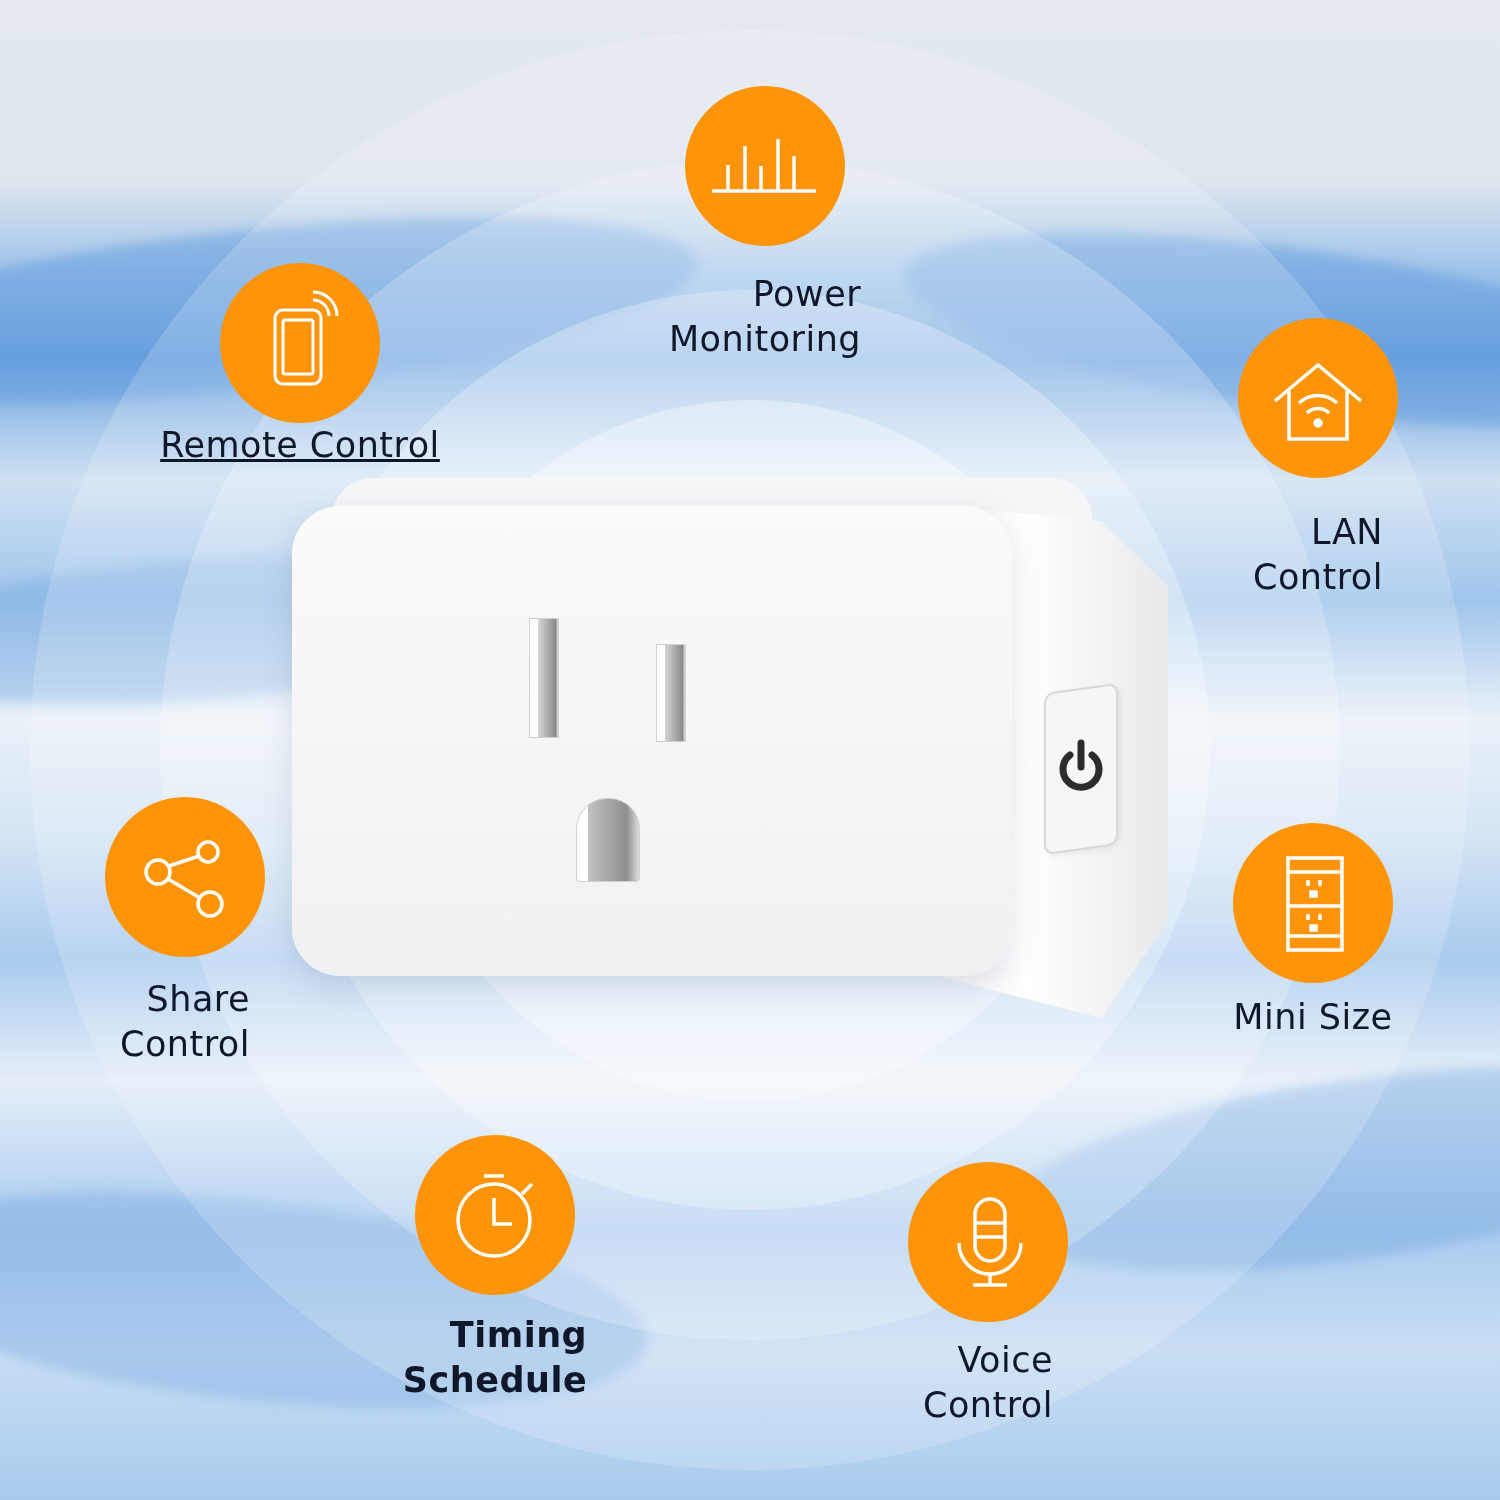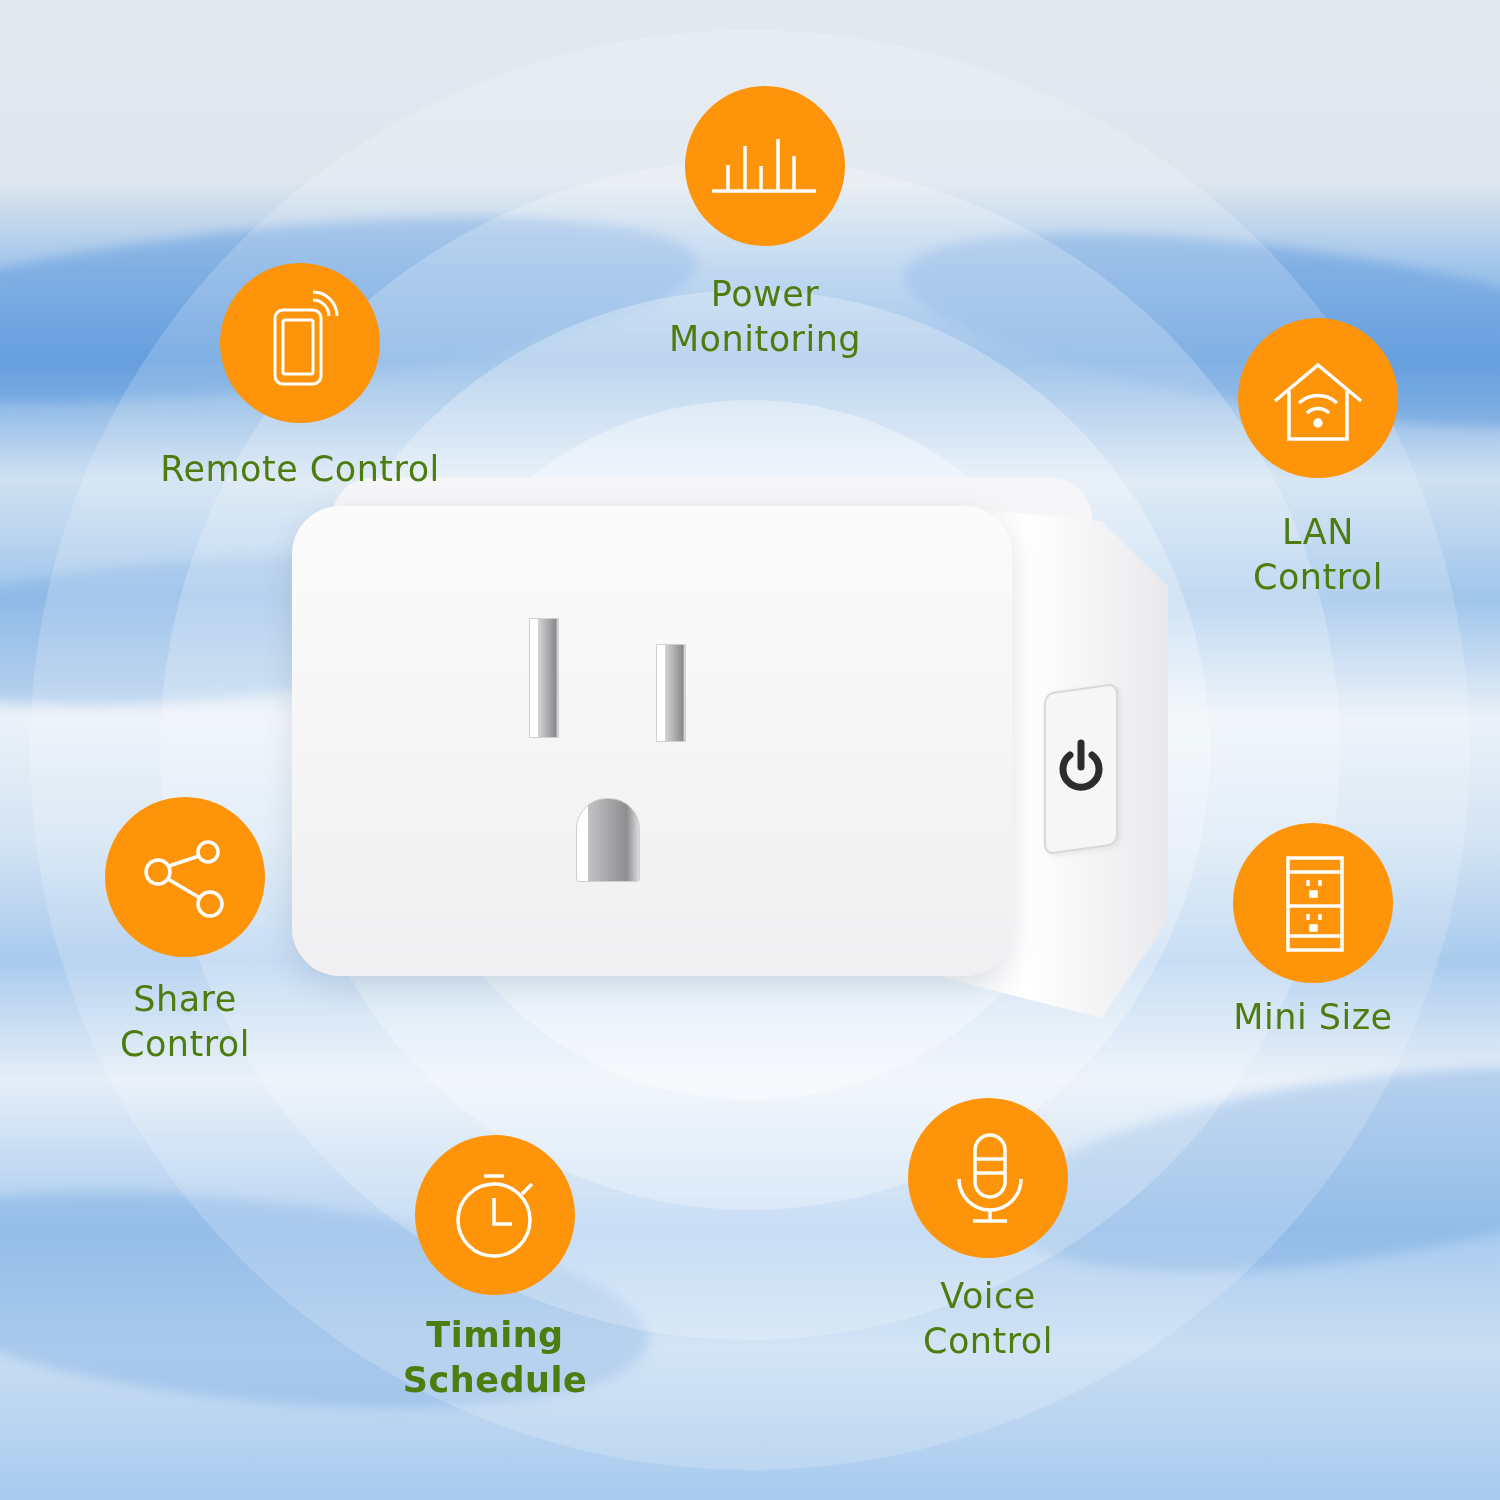--- a/index.html
+++ b/index.html
@@ -12,21 +12,21 @@
   .ring { position:absolute; border-radius:50%; left:50%; top:50%; transform:translate(-50%,-50%); }
   .r1 { width:1440px; height:1440px; background: rgba(255,255,255,0.18); }
   .r2 { width:1180px; height:1180px; background: rgba(255,255,255,0.22); }
   .r3 { width:920px; height:920px; background: rgba(255,255,255,0.28); }
   .r4 { width:700px; height:700px; background: rgba(255,255,255,0.35); }
 
   .feature { position:absolute; display:flex; flex-direction:column; align-items:center; }
   .icon-circle { width:160px; height:160px; border-radius:50%; background:#fd9409;
     display:flex; align-items:center; justify-content:center; }
   .icon-circle svg { width:110px; height:110px; }
-  .label { color:#4d7c0f; font-size:35px; line-height:45px; text-align:center; white-space:pre-line; letter-spacing:0.5px; }
+  .label { color:#0f172a; font-size:35px; line-height:45px; text-align:right; white-space:pre-line; letter-spacing:0.5px; }
 
   
   .plug { position:absolute; left:292px; top:478px; width:880px; height:540px; }
   .plug-face { position:absolute; left:0; top:28px; width:720px; height:470px; background:linear-gradient(180deg,#fbfbfc,#f0f0f2);
     border-radius:48px; box-shadow: 0 10px 30px rgba(60,80,110,0.15); }
   .plug-side { position:absolute; left:640px; top:0; width:236px; height:540px; background:linear-gradient(90deg,#f3f3f5,#ffffff 40%,#e9e9ec);
     border-radius:40px 60px 60px 30px; clip-path: polygon(0 5%, 72% 8%, 100% 20%, 100% 82%, 72% 100%, 0 92%); }
   .plug-top { position:absolute; left:40px; top:0; width:760px; height:60px; background:#f6f6f8; border-radius:40px 40px 0 0; }
   .slot { position:absolute; width:28px; background:linear-gradient(90deg,#ffffff 0 30%,#d4d4d6 30%, #8a8a8c 92%, #e8e8ea 100%);
     border:1px solid #d0d0d2; }
@@ -85,21 +85,21 @@
 
 <div class="feature" style="left:140px;top:263px;width:320px;">
   <div class="icon-circle">
     <svg viewBox="0 0 110 110" fill="none" stroke="#fff" stroke-width="3">
       <rect x="30" y="22" width="46" height="74" rx="8"></rect>
         <rect x="38" y="32" width="30" height="54" rx="2"></rect>
       <path d="M68 12 A16 16 0 0 1 84 28"></path>
         <path d="M68 4 A24 24 0 0 1 92 28"></path>
     </svg>
   </div>
-  <div class="label" style="margin-top:24px;">Remote Control</div>
+  <div class="label" style="margin-top:0;text-decoration:underline;">Remote Control</div>
 </div>
 
 <div class="feature" style="left:1218px;top:318px;width:200px;">
   <div class="icon-circle">
     <svg viewBox="0 0 110 110" fill="none" stroke="#fff" stroke-width="3.5">
       <path d="M12 58 L55 22 L98 58"></path>
         <path d="M26 48 L26 96 L84 96 L84 48"></path>
       <path d="M36 60 A28 28 0 0 1 74 60"></path>
         <path d="M44 70 A16 16 0 0 1 66 70"></path>
       <circle cx="55" cy="80" r="3" fill="#fff"></circle>
@@ -147,21 +147,21 @@
       <circle cx="54" cy="60" r="36"></circle>
         <line x1="44" y1="16" x2="64" y2="16"></line>
       <polyline points="54,38 54,64 72,64"></polyline>
         <line x1="82" y1="34" x2="92" y2="24"></line>
     </svg>
   </div>
   <div class="label" style="margin-top:18px;font-weight:bold;">Timing
 Schedule</div>
 </div>
 
-<div class="feature" style="left:888px;top:1098px;width:200px;">
+<div class="feature" style="left:888px;top:1162px;width:200px;">
   <div class="icon-circle">
     <svg viewBox="0 0 110 110" fill="none" stroke="#fff" stroke-width="3.5">
       <rect x="42" y="12" width="30" height="62" rx="15"></rect>
         <line x1="42" y1="36" x2="72" y2="36"></line>
         <line x1="42" y1="50" x2="72" y2="50"></line>
       <path d="M26 56 A31 31 0 0 0 88 56"></path>
         <line x1="57" y1="87" x2="57" y2="98"></line>
         <line x1="40" y1="98" x2="74" y2="98"></line>
     </svg>
   </div>

